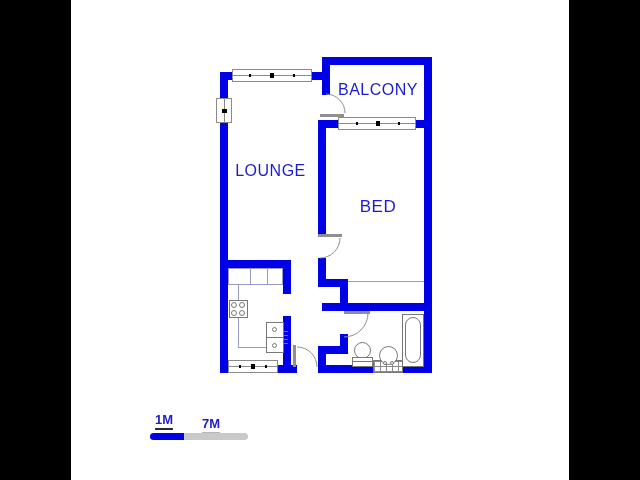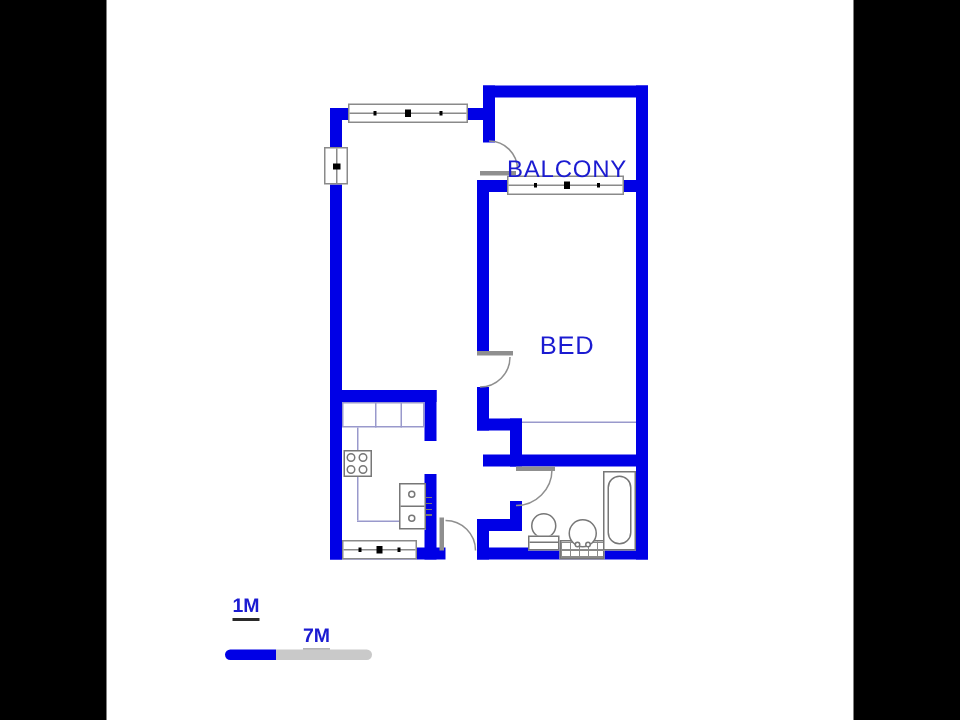--- a/index.html
+++ b/index.html
@@ -16,21 +16,21 @@
   .abs{position:absolute;}
   .wall{position:absolute;background:var(--wall);}
   .thinline{position:absolute;background:var(--counter);}
   .win{position:absolute;background:#fff;border:1px solid var(--winframe);box-sizing:border-box;z-index:4;}
   .win .rail{position:absolute;background:var(--winframe);}
   .win .tick{position:absolute;background:#000;}
   .door-leaf{position:absolute;background:var(--door);z-index:3;}
   svg.arcs{position:absolute;left:0;top:0;z-index:2;}
   .room-label{
     position:absolute;color:var(--text);font-size:16px;letter-spacing:.5px;
-    text-align:center;white-space:nowrap;z-index:5;margin-top:24px;
+    text-align:center;white-space:nowrap;z-index:5;
   }
   .fix{position:absolute;border:1px solid var(--fixture);box-sizing:border-box;background:#fff;z-index:3;}
   .circ{border-radius:50%;}
   .counter-rect{position:absolute;border:1px solid var(--counter);box-sizing:border-box;z-index:1;}
   .scale-seg{position:absolute;height:7px;z-index:5;}
   .scale-label{
     position:absolute;color:var(--text);font-size:13px;font-weight:bold;z-index:5;
     padding-bottom:1px;
   }
 </style>
@@ -128,20 +128,21 @@
   <div class="fix circ" style="left:308px;top:346px;width:19px;height:19px;"></div>
   <div class="fix circ" style="left:312px;top:361px;width:4px;height:4px;"></div>
   <div class="fix circ" style="left:319px;top:361px;width:4px;height:4px;"></div>
 
   <div class="fix" style="left:331px;top:314px;width:22px;height:53px;">
     <div class="fix" style="left:2px;top:2px;width:16px;height:46px;border-radius:8px;"></div>
     <div class="abs" style="left:8px;top:43px;width:3px;height:3px;background:#000;"></div>
   </div>
 
   <div class="room-label" style="left:265px;top:81px;width:84px;">BALCONY</div>
+  <div class="room-label" style="left:163px;top:162px;width:73px;">LOUNGE</div>
   <div class="room-label" style="left:286px;top:197px;width:42px;font-size:17px;">BED</div>
 
-  <div class="scale-label" style="left:84px;top:396px;border-bottom:2px solid #2a2a2a;">1M</div>
+  <div class="scale-label" style="left:84px;top:412px;border-bottom:2px solid #2a2a2a;">1M</div>
   <div class="scale-label" style="left:131px;top:416px;border-bottom:2px solid #b5b5b5;">7M</div>
   <div class="scale-seg" style="left:79px;top:433px;width:34px;background:var(--scale-blue);border-radius:4px 0 0 4px;"></div>
   <div class="scale-seg" style="left:113px;top:433px;width:64px;background:var(--scale-gray);border-radius:0 4px 4px 0;"></div>
 
 </div>
 
 </body></html>

